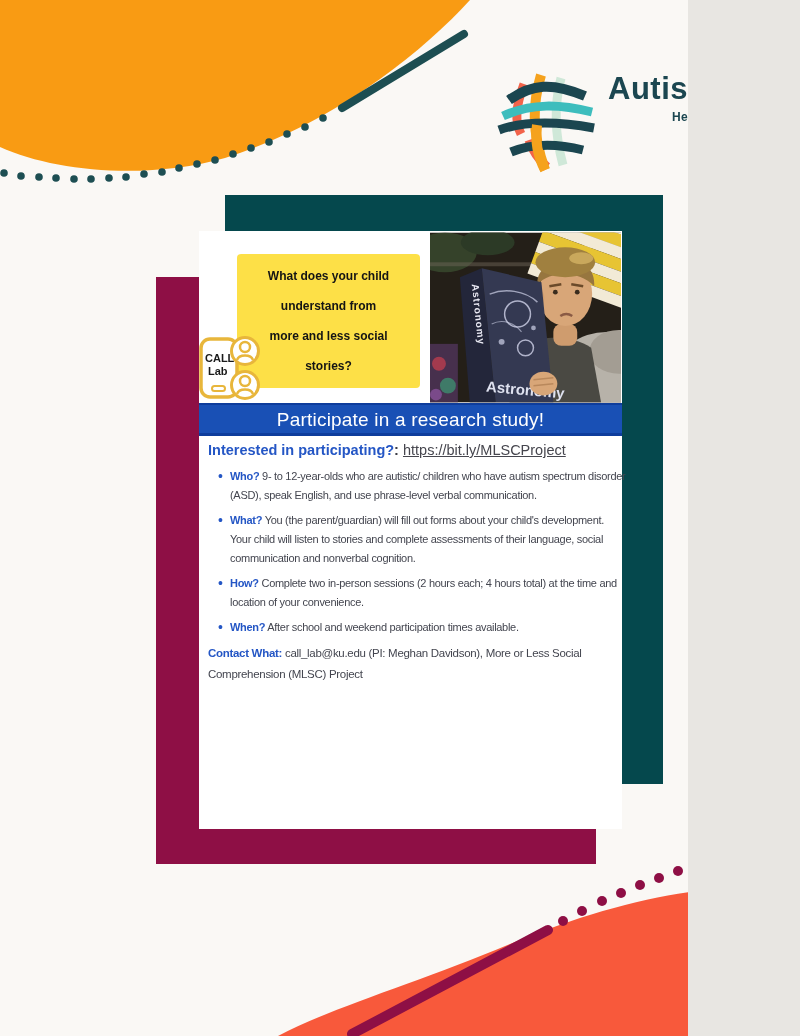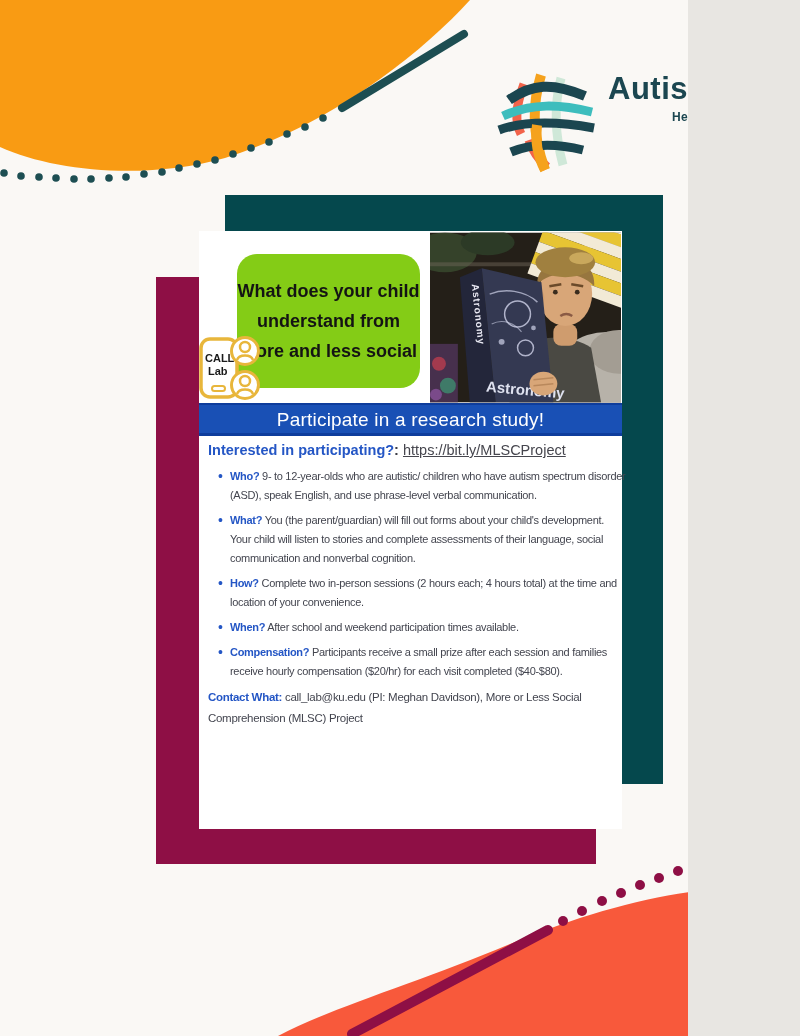--- a/index.html
+++ b/index.html
@@ -14,23 +14,23 @@
   
   .brand{left:608px;top:70px;color:#1b4650;}
   .brand .bn{font-size:31px;font-weight:700;line-height:37px;letter-spacing:.5px;}
   .brand .br{font-size:12px;font-weight:700;margin-top:3px;margin-left:64px;letter-spacing:.3px;}
 
   
   .teal-card{left:225px;top:195px;width:438px;height:589px;background:#05484d;}
   .maroon-card{left:156px;top:277px;width:440px;height:587px;background:#8e0f45;}
   .flyer{left:199px;top:231px;width:423px;height:598px;background:#ffffff;}
 
-  .headline-box{left:38px;top:23px;width:183px;height:134px;background:#84cc16;border-radius:20px;
+  .headline-box{left:38px;top:23px;width:183px;height:134px;background:#fde047;border-radius:4px;
                 display:flex;flex-direction:column;justify-content:center;text-align:center;
-                color:#141414;font-weight:700;font-size:18px;line-height:30px;}
+                color:#141414;font-weight:700;font-size:12px;line-height:30px;}
   .photo{left:231px;top:1px;width:191px;height:171px;}
   .banner{left:0;top:172px;width:423px;height:33px;background:#1950b5;color:#ffffff;
           display:flex;align-items:center;justify-content:center;font-size:19px;letter-spacing:.2px;
           box-shadow:inset 0 2px 0 #0e3d9c, inset 0 -3px 0 #0e3d9c;}
   .content{left:9px;top:211px;width:405px;color:#43454f;}
   .interested{text-align:left;font-size:14.5px;}
   .interested .blue{color:#2456c5;font-weight:700;}
   .interested .sep{color:#3c3c44;font-weight:700;}
   .interested a{color:#46464e;text-decoration:underline;font-weight:400;}
   .purpose{margin:9px 0 0 0;font-size:11.5px;line-height:20.5px;letter-spacing:-0.3px;}
@@ -94,20 +94,21 @@
 
   <div class="abs teal-card"></div>
   <div class="abs maroon-card"></div>
 
   <div class="abs flyer">
 
     <div class="abs headline-box">
       <div>What does your child</div>
       <div>understand from</div>
       <div>more and less social</div>
+      <div>stories?</div>
     </div>
 
     <svg class="abs photo" width="191" height="171" viewBox="0 0 192 171">
       <defs>
           <clipPath id="ph">
             <rect x="0" y="0" width="192" height="171"></rect>
           </clipPath>
         </defs>
       <g clip-path="url(#ph)">
         <rect x="0" y="0" width="192" height="171" fill="#241f18"></rect>
@@ -171,21 +172,20 @@
       <div class="interested">
         <span class="blue">Interested in participating?</span><span class="sep">: </span><a href="#">https://bit.ly/MLSCProject</a>
       </div>
 
 
       <ul class="points">
         <li><span class="blue">Who?</span><span> 9- to 12-year-olds who are autistic/ children who have autism spectrum disorder (ASD), speak English, and use phrase-level verbal communication.</span></li>
         <li><span class="blue">What?</span><span> You (the parent/guardian) will fill out forms about your child's development. Your child will listen to stories and complete assessments of their language, social communication and nonverbal cognition.</span></li>
         <li><span class="blue">How?</span><span> Complete two in-person sessions (2 hours each; 4 hours total) at the time and location of your convenience.</span></li>
         <li><span class="blue">When?</span><span> After school and weekend participation times available.</span></li>
-        <li><span class="blue">Compensation?</span><span> Participants receive a small prize after each session and families receive hourly compensation ($20/hr) for each visit completed ($40-$80).</span></li>
       </ul>
 
       <p class="contact"><span class="blue">Contact What:</span><span> call_lab@ku.edu (PI: Meghan Davidson), More or Less Social Comprehension (MLSC) Project</span></p>
     </div>
   </div>
 
   <svg class="abs lab-badge" width="70" height="74" viewBox="0 0 70 74">
     <rect x="5" y="8" width="36" height="58" rx="9" fill="#ffffff" stroke="#e8b63b" stroke-width="3.5"></rect>
     <rect x="16" y="55" width="13" height="5" rx="2.5" fill="none" stroke="#e8b63b" stroke-width="2"></rect>
     <circle cx="49" cy="20" r="13.5" fill="#ffffff" stroke="#e8b63b" stroke-width="3"></circle>

